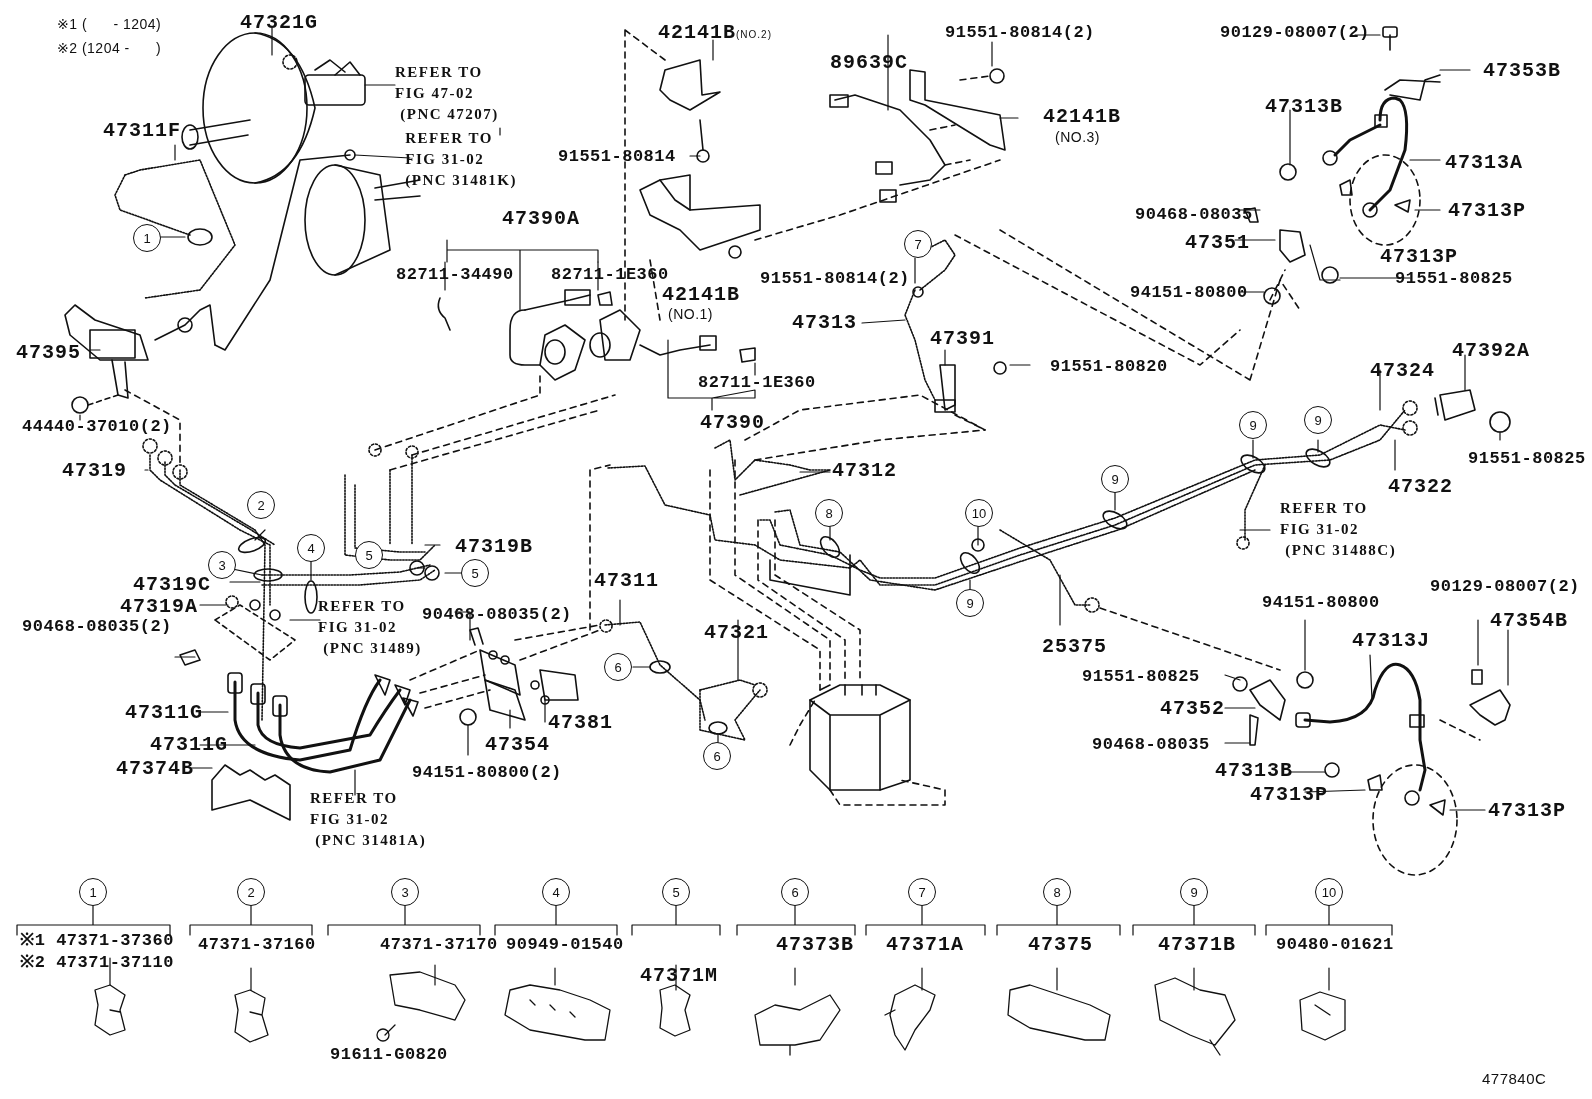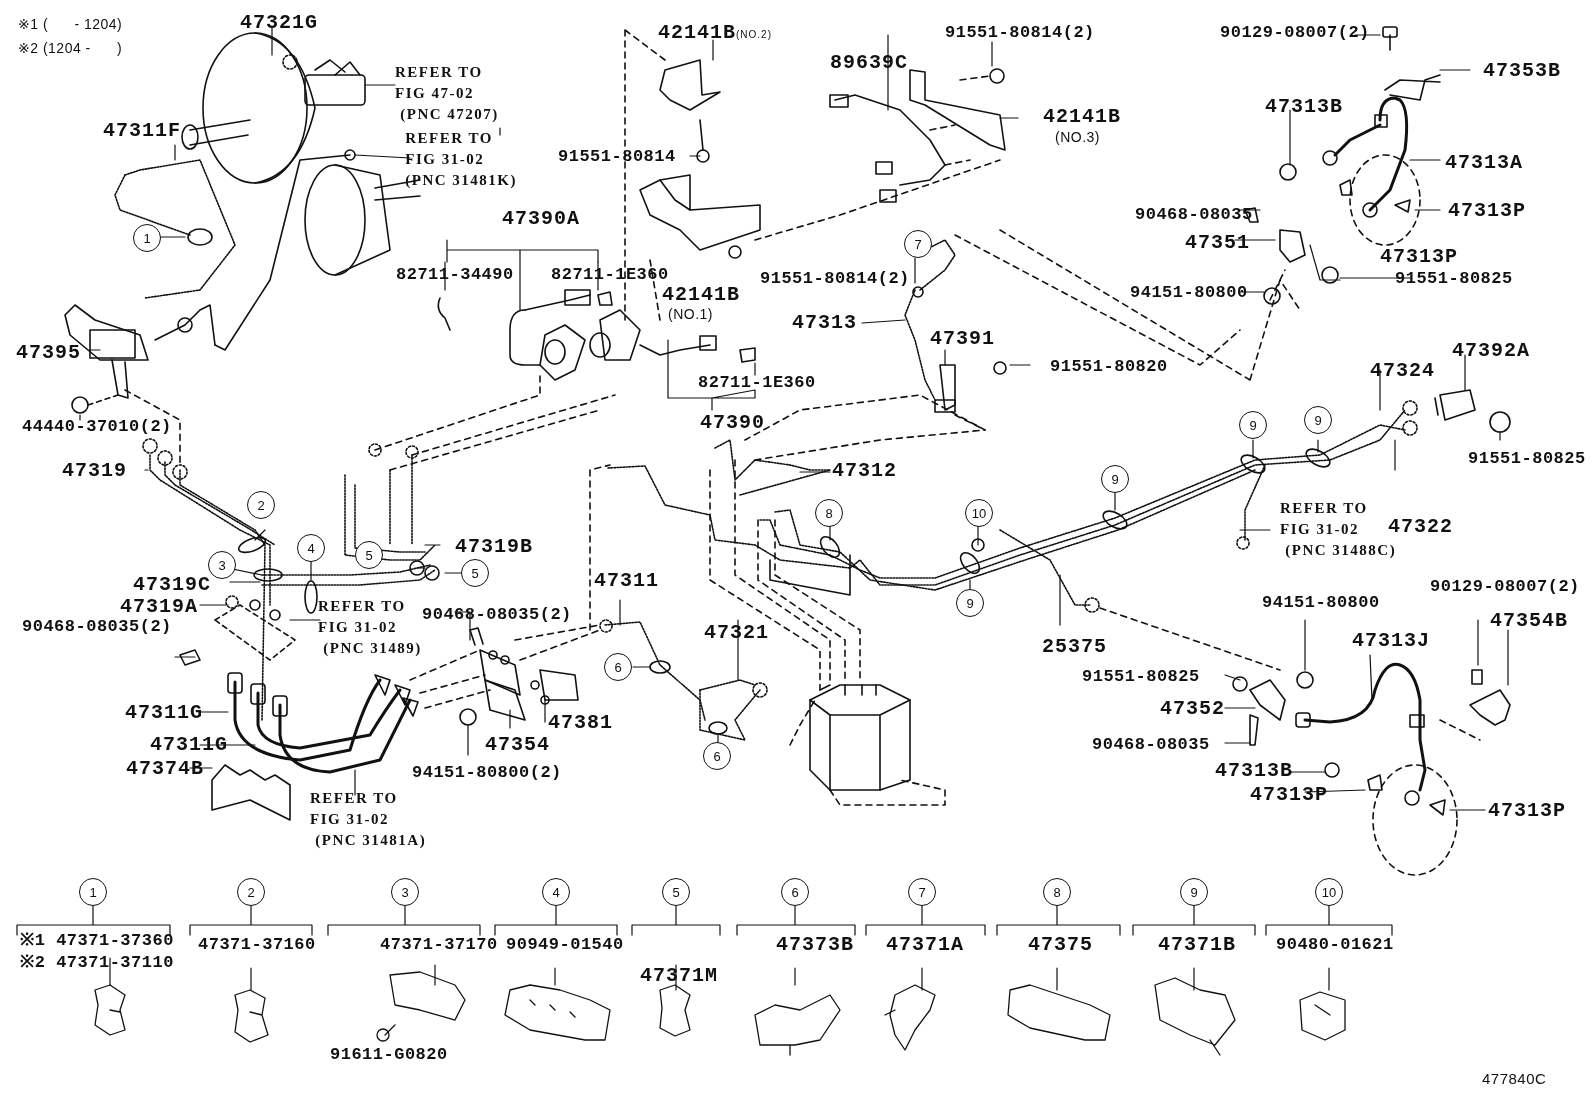--- a/index.html
+++ b/index.html
@@ -2,21 +2,21 @@
 <html><head>
 <meta charset="utf-8">
 <style>
   html,body{margin:0;padding:0;background:#fff;}
   #canvas{position:relative;width:1592px;height:1099px;background:#fff;overflow:hidden;font-family:"DejaVu Sans Mono","Liberation Mono",monospace;color:#111;}
   #art{position:absolute;left:0;top:0;width:1592px;height:1099px;}
   .lbl{position:absolute;font-family:"Liberation Mono","DejaVu Sans Mono",monospace;font-weight:bold;font-size:17px;line-height:18px;white-space:nowrap;color:#111;letter-spacing:0.5px;}
   .lbl.big{font-size:20px;line-height:22px;letter-spacing:1px;}
   .lbl.small{font-family:"Liberation Sans","DejaVu Sans",sans-serif;font-weight:normal;font-size:14px;}
   .lbl.ref{font-family:"Liberation Serif","DejaVu Serif",serif;font-weight:bold;font-size:15px;line-height:21px;white-space:pre;letter-spacing:1.5px;}
-  .lbl.note{font-family:"Liberation Sans","DejaVu Sans",sans-serif;font-weight:normal;font-size:14px;line-height:20px;white-space:pre;}
+  .lbl.note{font-family:"Liberation Sans","DejaVu Sans",sans-serif;font-weight:normal;font-size:14px;line-height:20px;white-space:pre;margin-left:39px;}
   .lbl.fig{font-family:"Liberation Sans","DejaVu Sans",sans-serif;font-weight:normal;font-size:15px;}
   .callout{position:absolute;width:34px;height:34px;border:1.5px solid #111;border-radius:50%;box-sizing:border-box;display:flex;align-items:center;justify-content:center;font-family:"Liberation Sans","DejaVu Sans",sans-serif;font-size:16px;background:#fff;}
   .callout.sm{width:28px;height:28px;font-size:13px;}
 </style>
 </head>
 <body>
 
 <div id="canvas">
   <svg id="art" viewBox="0 0 1592 1099" xmlns="http://www.w3.org/2000/svg" fill="none" stroke="#111" stroke-width="1.6" stroke-linecap="round" stroke-linejoin="round">
 
@@ -312,21 +312,21 @@
   <div class="lbl" style="left:1050px;top:358px;">91551-80820</div>
   <div class="lbl big" style="left:16px;top:342px;">47395</div>
   <div class="lbl" style="left:22px;top:418px;">44440-37010(2)</div>
   <div class="lbl" style="left:698px;top:374px;">82711-1E360</div>
   <div class="lbl big" style="left:700px;top:412px;">47390</div>
   <div class="lbl big" style="left:1452px;top:340px;">47392A</div>
   <div class="lbl big" style="left:1370px;top:360px;">47324</div>
   <div class="lbl big" style="left:62px;top:460px;">47319</div>
   <div class="lbl big" style="left:832px;top:460px;">47312</div>
   <div class="lbl" style="left:1468px;top:450px;">91551-80825</div>
-  <div class="lbl big" style="left:1388px;top:476px;margin-top:40px;">47322</div>
+  <div class="lbl big" style="left:1388px;top:476px;">47322</div>
   <div class="lbl big" style="left:455px;top:536px;">47319B</div>
   <div class="lbl big" style="left:133px;top:574px;">47319C</div>
   <div class="lbl big" style="left:120px;top:596px;">47319A</div>
   <div class="lbl" style="left:22px;top:618px;">90468-08035(2)</div>
   <div class="lbl big" style="left:594px;top:570px;">47311</div>
   <div class="lbl" style="left:422px;top:606px;">90468-08035(2)</div>
   <div class="lbl" style="left:1430px;top:578px;">90129-08007(2)</div>
   <div class="lbl" style="left:1262px;top:594px;">94151-80800</div>
   <div class="lbl big" style="left:1352px;top:630px;">47313J</div>
   <div class="lbl big" style="left:1490px;top:610px;">47354B</div>
@@ -335,21 +335,21 @@
   <div class="lbl" style="left:1082px;top:668px;">91551-80825</div>
   <div class="lbl big" style="left:1160px;top:698px;">47352</div>
   <div class="lbl big" style="left:125px;top:702px;">47311G</div>
   <div class="lbl big" style="left:150px;top:734px;">47311G</div>
   <div class="lbl big" style="left:485px;top:734px;">47354</div>
   <div class="lbl big" style="left:548px;top:712px;">47381</div>
   <div class="lbl" style="left:1092px;top:736px;">90468-08035</div>
   <div class="lbl big" style="left:1215px;top:760px;">47313B</div>
   <div class="lbl big" style="left:1250px;top:784px;">47313P</div>
   <div class="lbl big" style="left:1488px;top:800px;">47313P</div>
-  <div class="lbl big" style="left:126px;top:758px;">47374B</div>
+  <div class="lbl big" style="left:116px;top:758px;">47374B</div>
   <div class="lbl" style="left:412px;top:764px;text-align:center;">94151-80800(2)</div>
 
   <div class="lbl ref" style="left:395px;top:62px;">REFER TO
 FIG 47-02
  (PNC 47207)</div>
   <div class="lbl ref" style="left:400px;top:128px;"> REFER TO
  FIG 31-02
  (PNC 31481K)</div>
   <div class="lbl ref" style="left:318px;top:596px;">REFER TO
 FIG 31-02

